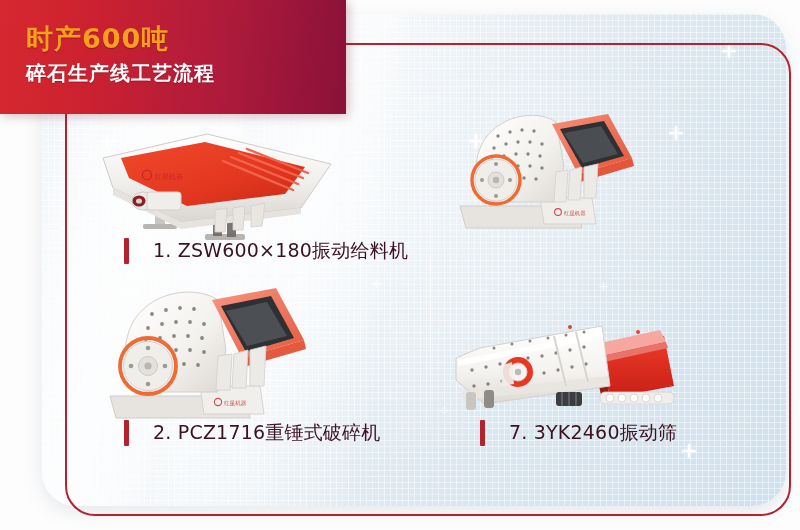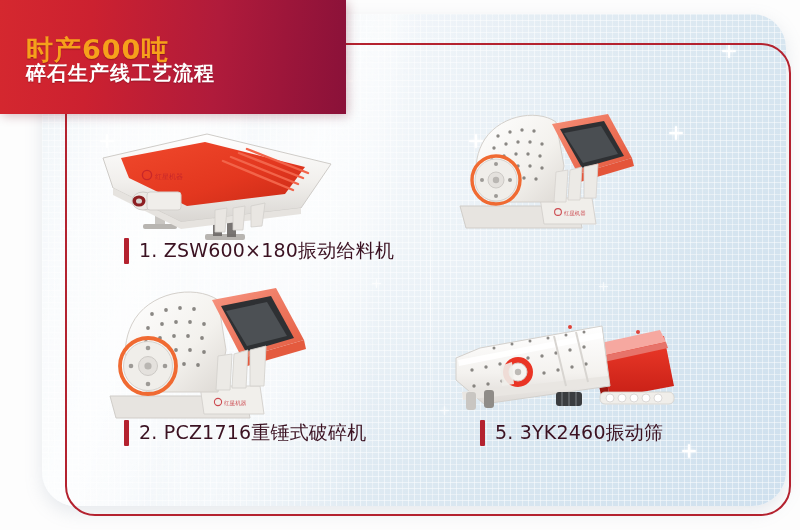--- a/index.html
+++ b/index.html
@@ -63,33 +63,32 @@
     position:absolute;left:0;top:0;width:346px;height:114px;
     background:linear-gradient(95deg,#d5282f 0%,#cc2130 26%,#b01b3b 62%,#8a1139 100%);
     z-index:6;
     box-shadow:2px 2px 10px rgba(110,20,40,.28);
   }
   .banner .t1{
     position:absolute;left:26px;top:21px;
     font-size:27px;font-weight:bold;color:#f6a01b;letter-spacing:1px;
     text-shadow:0 1px 1px rgba(90,10,20,.45);
     font-family:"DejaVu Sans","Liberation Sans",sans-serif;
-    margin-top:11px;
   }
   .banner .t2{
     position:absolute;left:26px;top:60px;
     font-size:20px;font-weight:bold;color:#ffffff;letter-spacing:1px;
     text-shadow:0 1px 1px rgba(90,10,20,.4);
     font-family:"DejaVu Sans","Liberation Sans",sans-serif;
   }
 
   
   .cell{position:absolute;z-index:4;}
   .label{
-    position:absolute;display:flex;align-items:center;gap:10px;white-space:nowrap;padding-left:20px;
+    position:absolute;display:flex;align-items:center;gap:24px;white-space:nowrap;padding-left:20px;
   }
   .label .bar{width:5px;height:26px;background:#b4222f;border-radius:1px;flex:0 0 auto;}
   .label .txt{
     font-size:19px;color:#3b1222;font-weight:500;letter-spacing:.2px;
     font-family:"DejaVu Sans","Liberation Sans",sans-serif;
   }
 
   .divider{
     position:absolute;left:430px;top:130px;width:1px;height:330px;
     background:linear-gradient(to bottom,rgba(255,255,255,0),rgba(255,255,255,.9),rgba(255,255,255,0));
@@ -420,21 +419,21 @@
           <circle cx="196" cy="98" r="4"></circle>
           <circle cx="208" cy="98" r="4"></circle>
       </g>
 
       <circle cx="120" cy="27" r="2" fill="#e0443a"></circle>
       <circle cx="188" cy="32" r="2" fill="#e0443a"></circle>
     </svg>
   </div>
   <div class="label" style="left:460px;top:420px;">
     <span class="bar"></span>
-    <span class="txt">5. 3YK2460振动筛</span>
+    <span class="txt">7. 3YK2460振动筛</span>
   </div>
 
   <div class="banner">
     <div class="t1">时产600吨</div>
     <div class="t2">碎石生产线工艺流程</div>
   </div>
 
 </div>
 
 </body></html>

